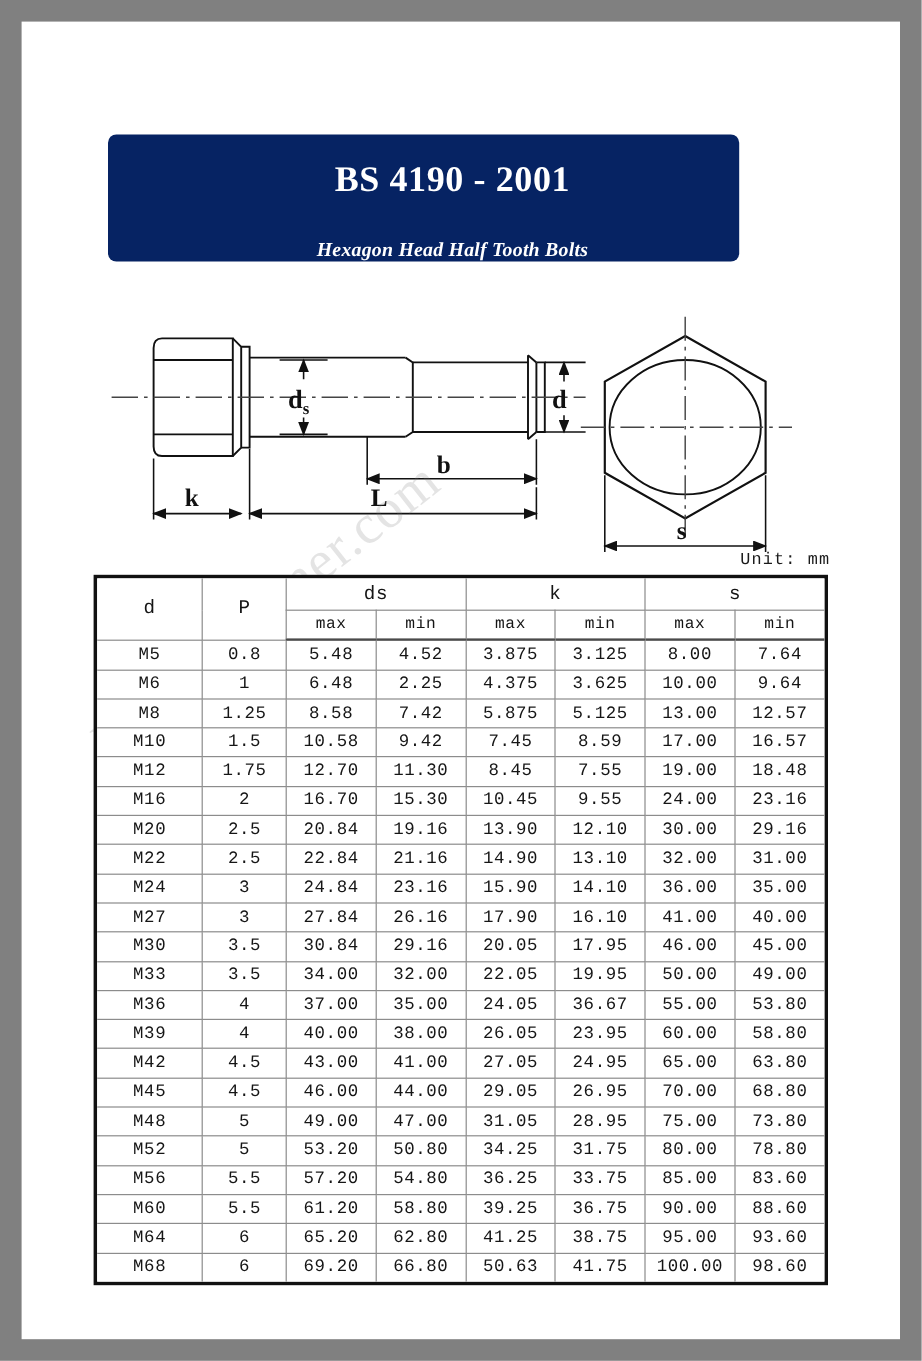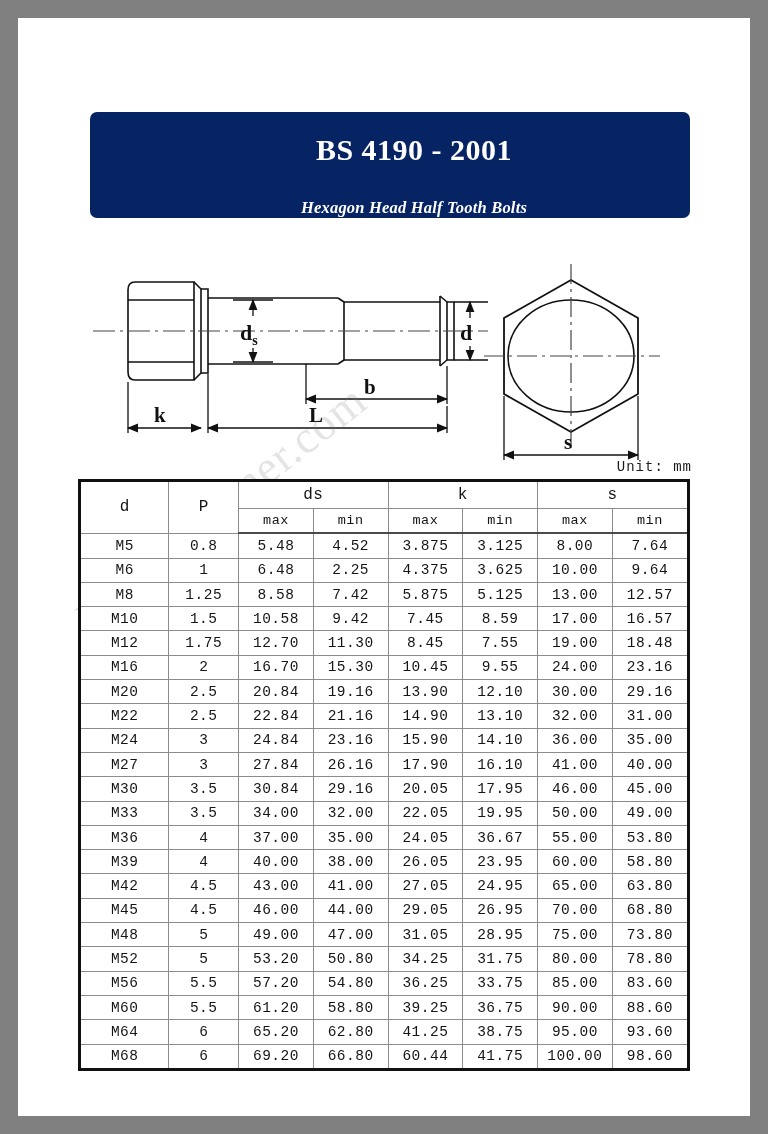--- a/index.html
+++ b/index.html
@@ -14,21 +14,21 @@
     left:18px;top:18px;
     width:732px;height:1098px;
     background:#ffffff;
     overflow:hidden;
   }
 
   
   .banner{
     position:absolute;
     left:72px;top:94px;
-    width:600px;height:106px;
+    width:526px;height:106px;
     background:#062363;
     border-radius:7px;
     color:#ffffff;
     text-align:center;
     box-sizing:border-box;
     padding-left:48px;
   }
   .banner-title{
     font-family:"Liberation Serif",serif;
     font-weight:bold;
@@ -470,21 +470,21 @@
             <td>41.25</td>
             <td>38.75</td>
             <td>95.00</td>
             <td>93.60</td>
           </tr>
           <tr>
             <td>M68</td>
             <td>6</td>
             <td>69.20</td>
             <td>66.80</td>
-            <td>60.44</td>
+            <td>50.63</td>
             <td>41.75</td>
             <td>100.00</td>
             <td>98.60</td>
           </tr>
         </tbody>
     </table>
   </div>
 
 </div>
 

